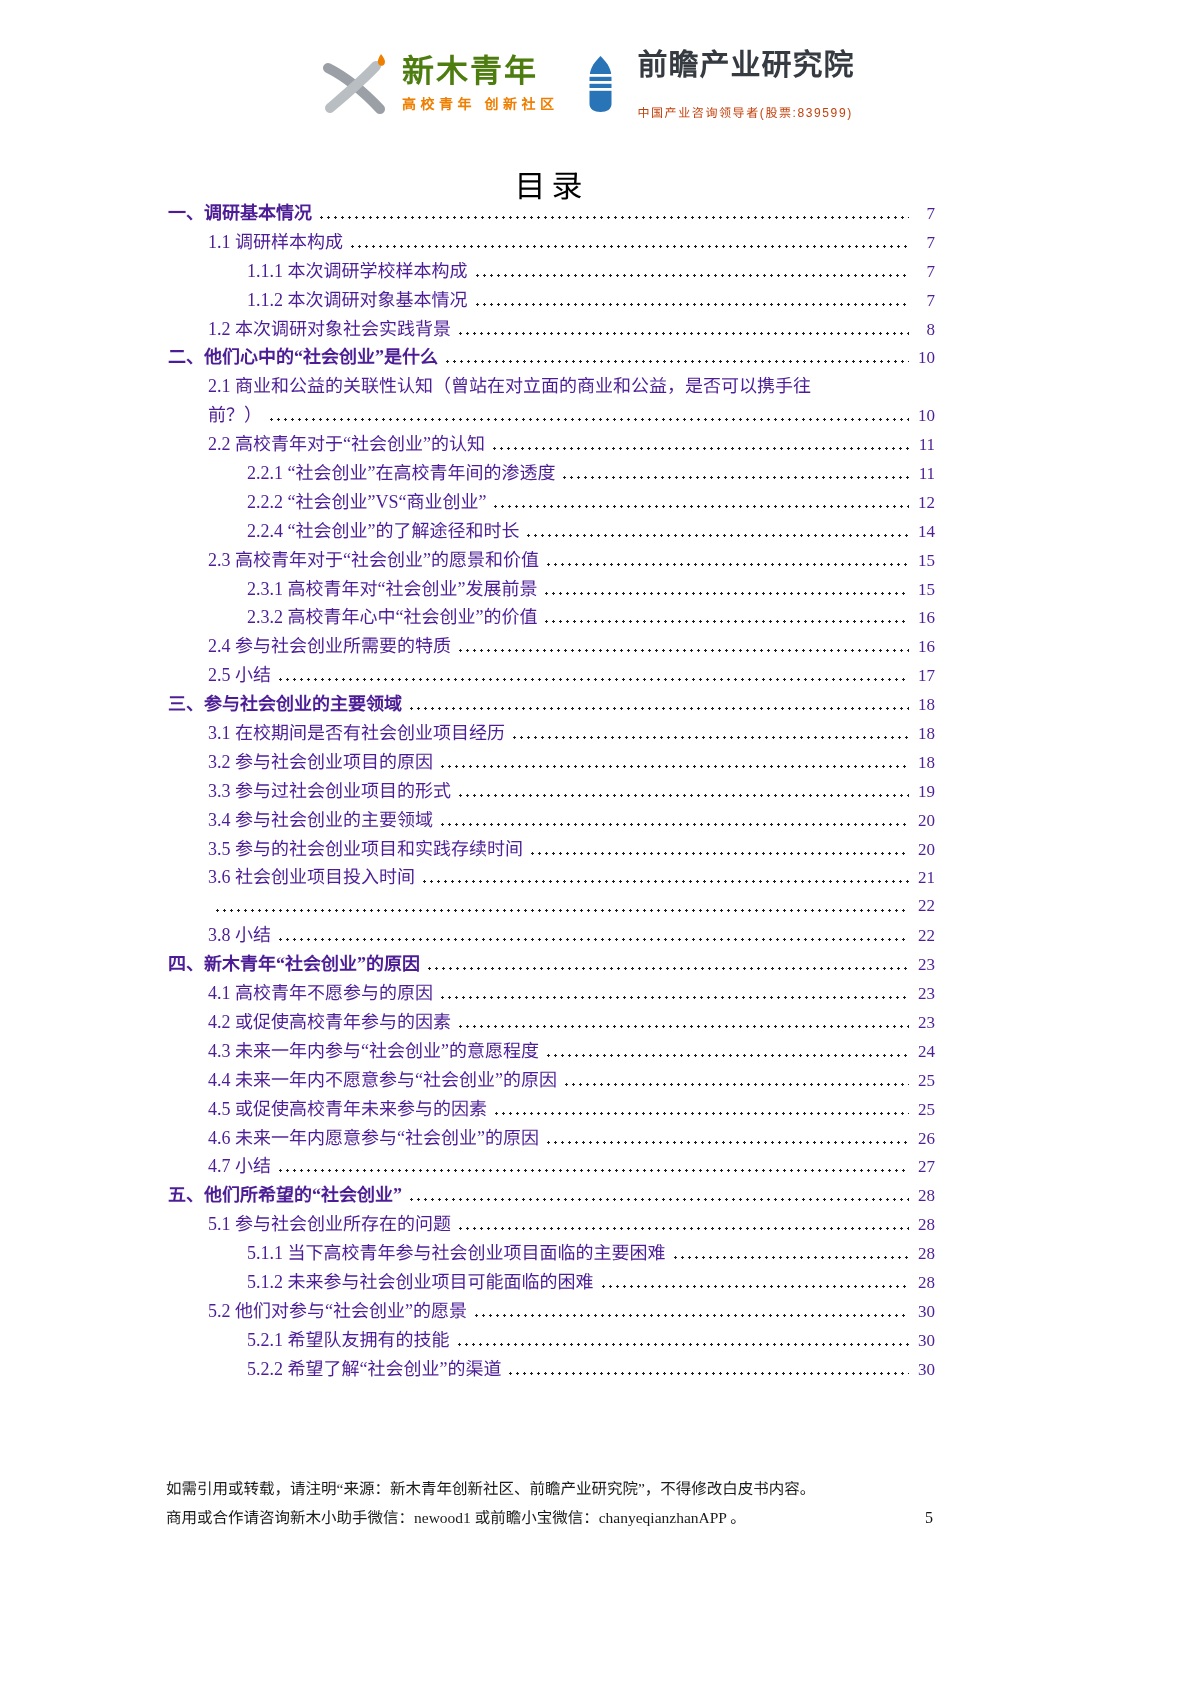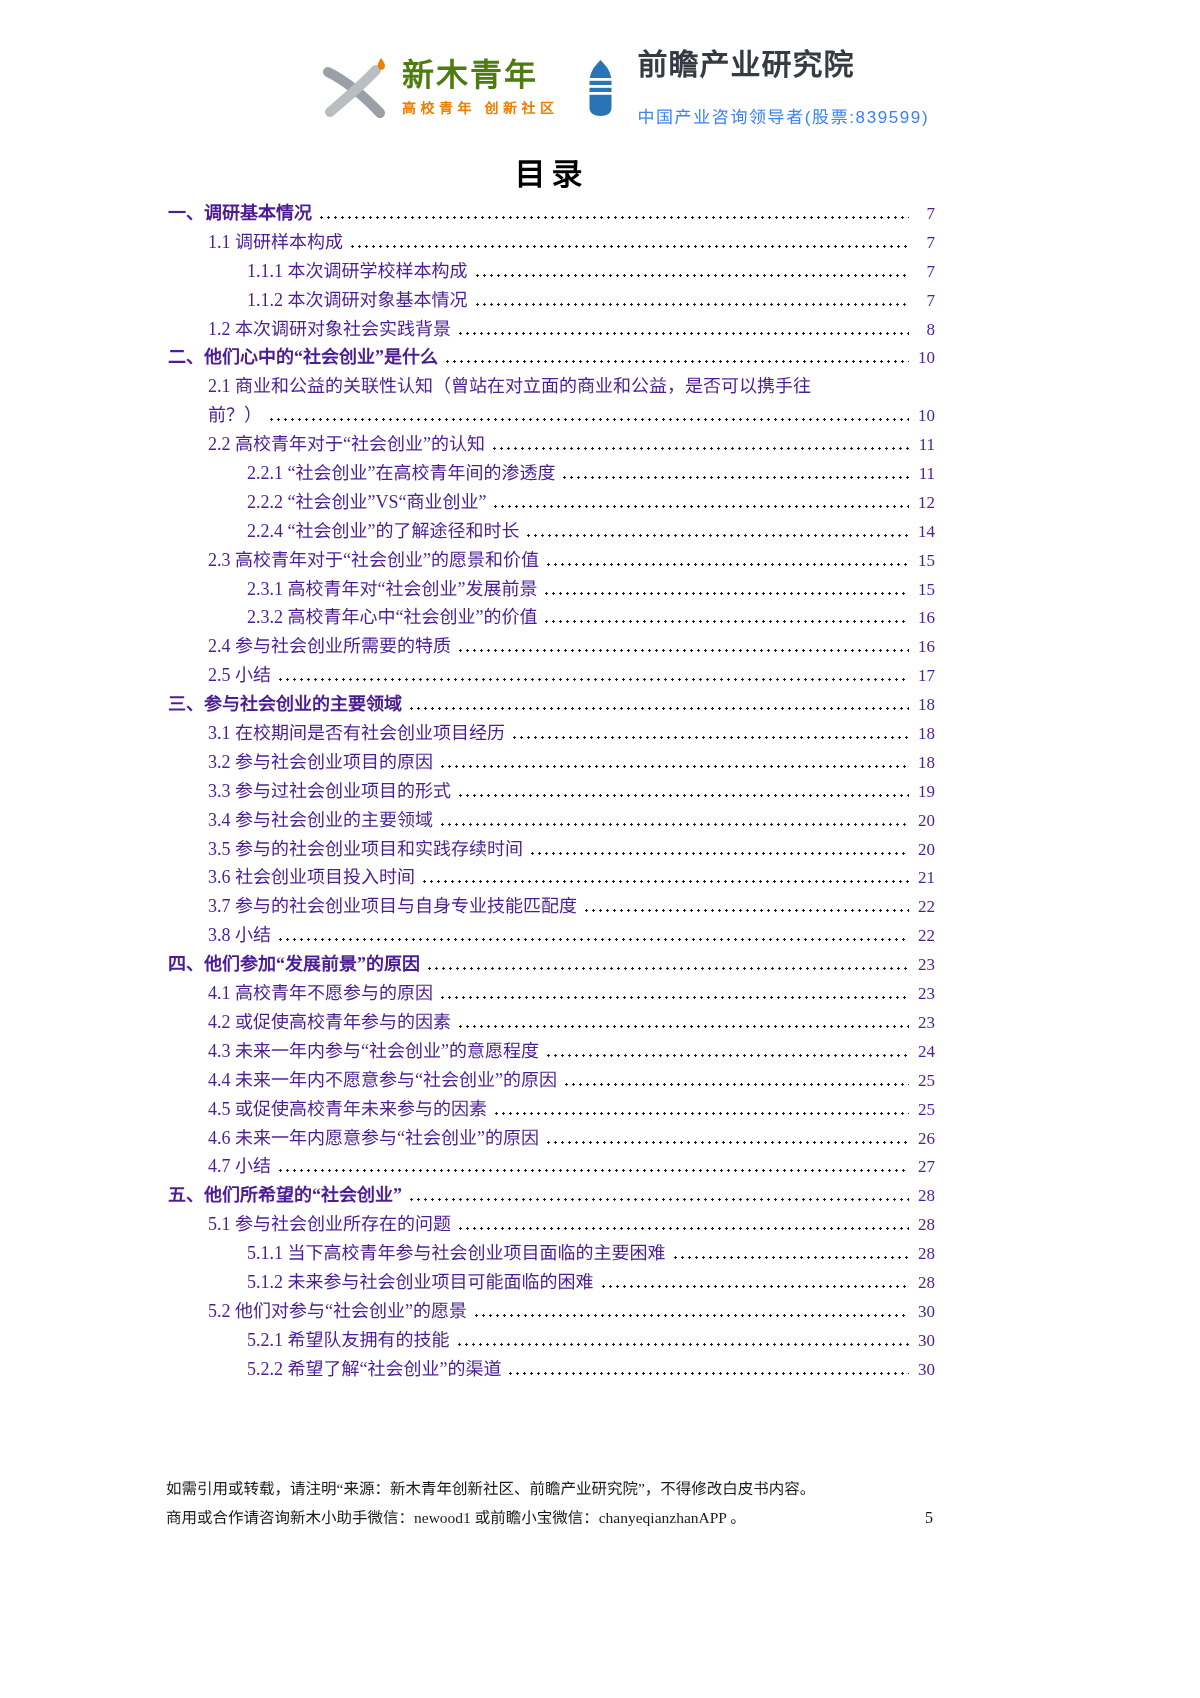--- a/index.html
+++ b/index.html
@@ -30,28 +30,28 @@
     font-size: 14px; font-weight: bold; color: #ee7f00;
     letter-spacing: 4.5px; margin-top: 4px;
     font-family: "Liberation Sans", sans-serif;
   }
   .qianzhan-name {
     font-size: 30px; font-weight: bold; color: #363b42;
     font-family: "Liberation Sans", sans-serif;
     letter-spacing: 1px; line-height: 1.15;
   }
   .qianzhan-tagline {
-    font-size: 17px; color: #3b82f6; letter-spacing: 1.6px; margin-top: 20px;
+    font-size: 12px; color: #c2410c; letter-spacing: 1.6px; margin-top: 20px;
     font-family: "Liberation Sans", sans-serif;
   }
 
   
   .doc-title {
-    position: absolute; top: 128px; left: 168px; width: 767px;
-    text-align: center; font-size: 31px; font-weight: bold;
+    position: absolute; top: 140px; left: 168px; width: 767px;
+    text-align: center; font-size: 31px; font-weight: normal;
     letter-spacing: 6px; color: #000;
   }
 
   
   .toc { position: absolute; top: 199px; left: 168px; width: 767px; }
   .toc-row {
     display: flex; align-items: baseline;
     height: 28.9px; line-height: 28.9px; font-size: 18px; color: #4c1d95;
   }
   .toc-row.level-0 { font-weight: bold; }
@@ -226,31 +226,30 @@
       <span class="toc-text">3.5 参与的社会创业项目和实践存续时间</span>
       <span class="toc-dots"></span>
       <span class="toc-page">20</span>
     </div>
     <div class="toc-row level-1">
       <span class="toc-text">3.6 社会创业项目投入时间</span>
       <span class="toc-dots"></span>
       <span class="toc-page">21</span>
     </div>
     <div class="toc-row level-1">
-      <span class="toc-text">3.7 参与的社会创业项目与自身专业技能匹配度</span>
       <span class="toc-dots"></span>
       <span class="toc-page">22</span>
     </div>
     <div class="toc-row level-1">
       <span class="toc-text">3.8 小结</span>
       <span class="toc-dots"></span>
       <span class="toc-page">22</span>
     </div>
     <div class="toc-row level-0">
-      <span class="toc-text">四、他们参加“发展前景”的原因</span>
+      <span class="toc-text">四、新木青年“社会创业”的原因</span>
       <span class="toc-dots"></span>
       <span class="toc-page">23</span>
     </div>
     <div class="toc-row level-1">
       <span class="toc-text">4.1 高校青年不愿参与的原因</span>
       <span class="toc-dots"></span>
       <span class="toc-page">23</span>
     </div>
     <div class="toc-row level-1">
       <span class="toc-text">4.2 或促使高校青年参与的因素</span>

